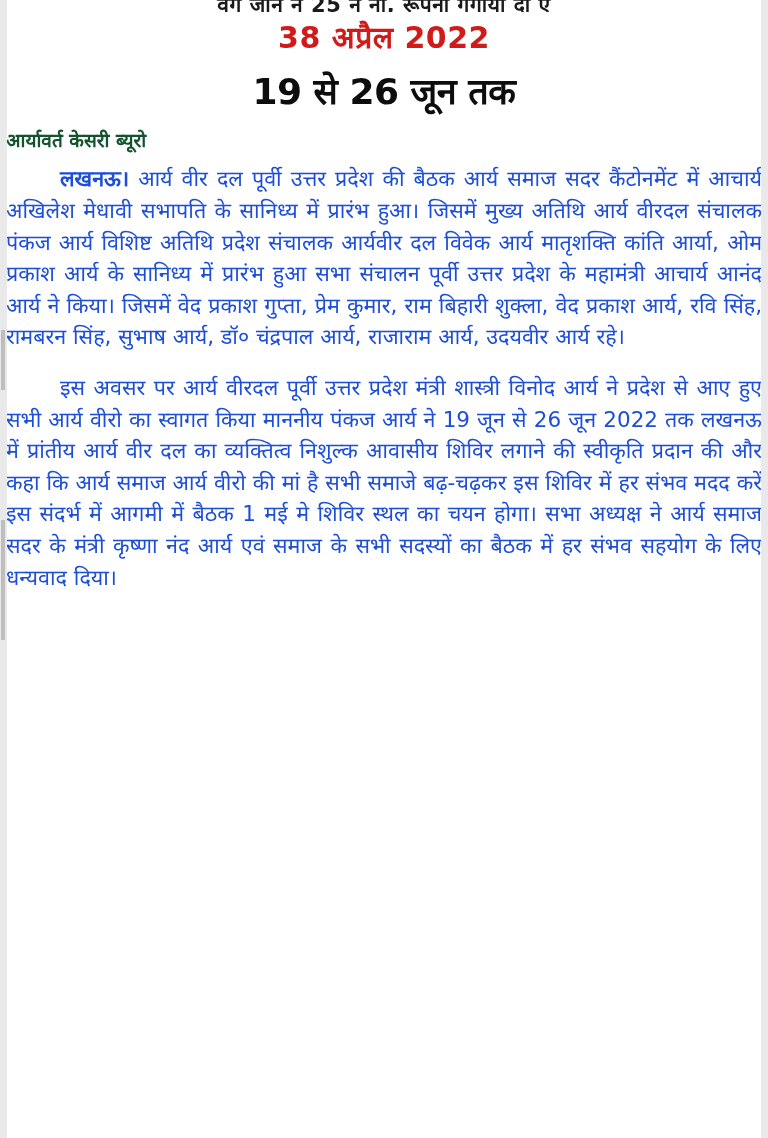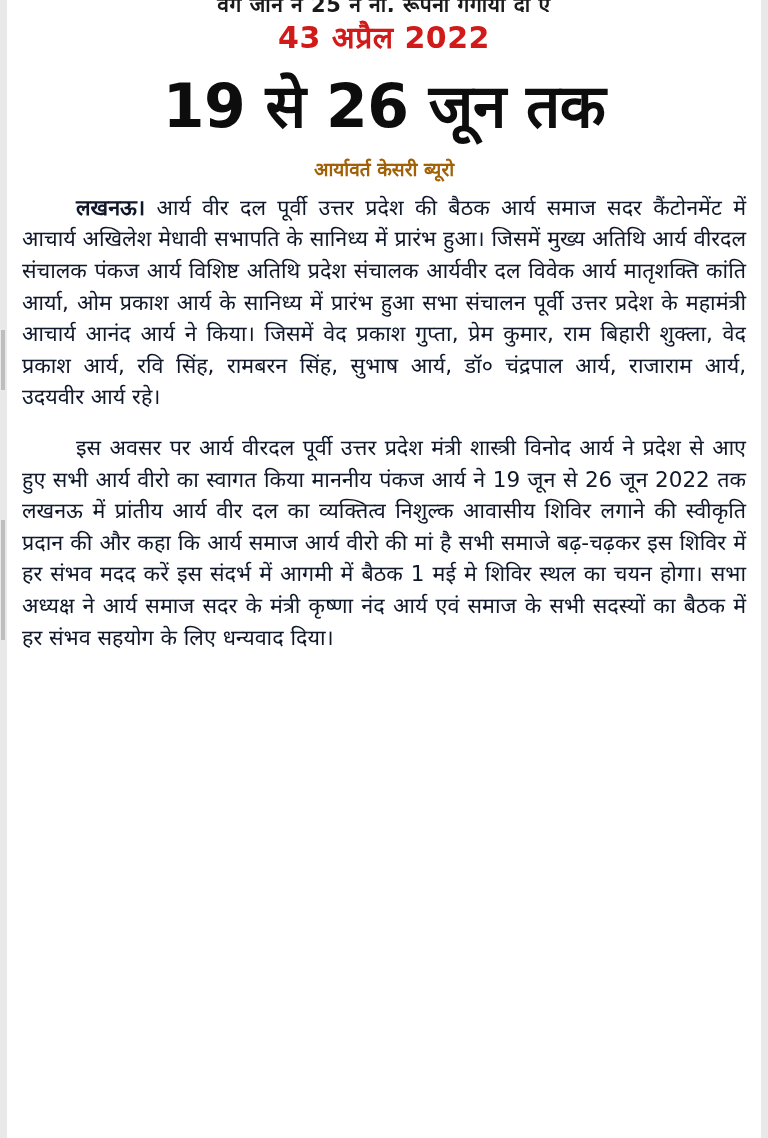--- a/index.html
+++ b/index.html
@@ -13,21 +13,21 @@
     font-family: "Liberation Serif", "DejaVu Serif", serif;
     color: #111111;
     overflow: hidden;
     position: relative;
   }
   .page {
     width: 768px;
     height: 1138px;
     position: relative;
     box-sizing: border-box;
-    padding: 0 22px;
+    padding: 0 6px;
   }
 
   
   .clipped-top {
     position: absolute;
     top: -10px;
     left: 26px;
     right: 26px;
     height: 22px;
     overflow: hidden;
@@ -47,47 +47,47 @@
     font-weight: bold;
     font-size: 30px;
     padding-top: 16px;
     letter-spacing: 0.5px;
   }
 
   .headline {
     text-align: center;
     font-family: "DejaVu Sans", sans-serif;
     font-weight: bold;
-    font-size: 60px;
+    font-size: 36px;
     line-height: 1.18;
     color: #0d0d0d;
     margin-top: 14px;
     letter-spacing: -0.5px;
   }
   .headline div {
     white-space: nowrap;
   }
 
   .byline {
-    text-align: center;
+    text-align: left;
     font-family: "DejaVu Sans", sans-serif;
     font-weight: bold;
     font-size: 19px;
     margin-top: 14px;
-    color: #a16207;
+    color: #14532d;
   }
 
   .body-text {
     margin-top: 10px;
     font-family: "DejaVu Sans", sans-serif;
     font-size: 21.5px;
     line-height: 1.47;
     text-align: justify;
     text-justify: inter-word;
-    color: #0f172a;
+    color: #1d4ed8;
   }
   .body-text p {
     margin: 0;
     text-indent: 54px;
   }
   .body-text p + p {
     margin-top: 19px;
   }
   .lead-city {
     font-weight: bold;
@@ -118,21 +118,21 @@
 <div class="page">
 
   <div class="edge-left">
     <div class="edge-speck" style="top:330px"></div>
     <div class="edge-speck" style="top:520px;height:120px"></div>
   </div>
   <div class="edge-right"></div>
 
   <div class="clipped-top">वर्ग  जानु   न  25 न  ना, रूपना गगाया  दी ए</div>
 
-  <div class="date-line">43 अप्रैल 2022</div>
+  <div class="date-line">38 अप्रैल 2022</div>
 
   <div class="headline">
     <div>19 से 26 जून तक</div>
   </div>
 
   <div class="byline">आर्यावर्त केसरी ब्यूरो</div>
 
   <div class="body-text">
     <p><span class="lead-city">लखनऊ।</span><span> आर्य वीर दल पूर्वी उत्तर प्रदेश की बैठक आर्य समाज सदर कैंटोनमेंट में आचार्य अखिलेश मेधावी सभापति के सानिध्य में प्रारंभ हुआ। जिसमें मुख्य अतिथि आर्य वीरदल संचालक पंकज आर्य विशिष्ट अतिथि प्रदेश संचालक आर्यवीर दल विवेक आर्य मातृशक्ति कांति आर्या, ओम प्रकाश आर्य के सानिध्य में प्रारंभ हुआ सभा संचालन पूर्वी उत्तर प्रदेश के महामंत्री आचार्य आनंद आर्य ने किया। जिसमें वेद प्रकाश गुप्ता, प्रेम कुमार, राम बिहारी शुक्ला, वेद प्रकाश आर्य, रवि सिंह, रामबरन सिंह, सुभाष आर्य, डॉ० चंद्रपाल आर्य, राजाराम आर्य, उदयवीर आर्य रहे।</span></p>
     <p><span>इस अवसर पर आर्य वीरदल पूर्वी उत्तर प्रदेश मंत्री शास्त्री विनोद आर्य ने प्रदेश से आए हुए सभी आर्य वीरो का स्वागत किया माननीय पंकज आर्य ने 19 जून से 26 जून 2022 तक लखनऊ में प्रांतीय आर्य वीर दल का व्यक्तित्व निशुल्क आवासीय शिविर लगाने की स्वीकृति प्रदान की और कहा कि आर्य समाज आर्य वीरो की मां है सभी समाजे बढ़-चढ़कर इस शिविर में हर संभव मदद करें इस संदर्भ में आगमी में बैठक 1 मई मे शिविर स्थल का चयन होगा। सभा अध्यक्ष ने आर्य समाज सदर के मंत्री कृष्णा नंद आर्य एवं समाज के सभी सदस्यों का बैठक में हर संभव सहयोग के लिए धन्यवाद दिया।</span></p>

